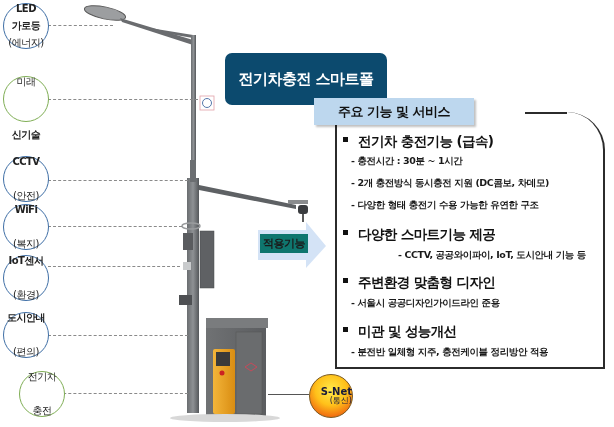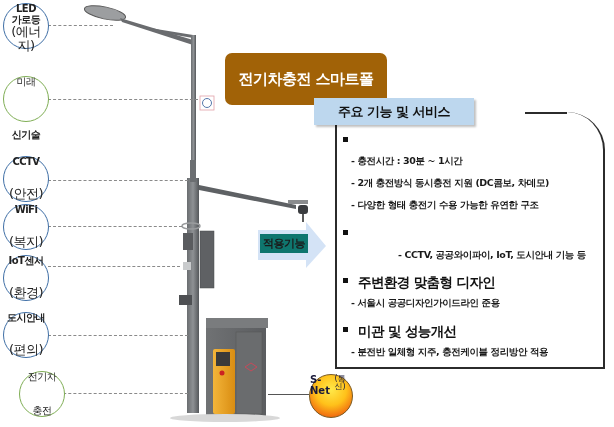--- a/index.html
+++ b/index.html
@@ -7,29 +7,29 @@
   body { position: relative; font-family: "DejaVu Sans", "Liberation Sans", sans-serif; color: #111; }
 
   .circle {
     position: absolute; width: 46px; height: 46px; border-radius: 50%;
     background: #fff; border: 1.5px solid #3f6fa6;
     display: flex; flex-direction: column; align-items: center; justify-content: space-between;
     text-align: center; line-height: 1.05; font-weight: bold; color: #222;
   }
   .circle.green { border-color: #7fae55; }
   .circle .l1 { font-size: 10px; letter-spacing: -0.5px; }
-  .circle .l2 { font-size: 13px; font-weight: normal; letter-spacing: -0.5px; }
+  .circle .l2 { font-size: 10px; font-weight: normal; letter-spacing: -0.5px; }
 
   .dash { position: absolute; height: 0; border-top: 1px dashed #8a8a8a; }
 
   .pole-svg { position: absolute; left: 0; top: 0; }
 
   .title-box {
     position: absolute; left: 225px; top: 53px; width: 162px; height: 52px;
-    background: #a16207; border-radius: 7px; color: #fff;
+    background: #0c4a6e; border-radius: 7px; color: #fff;
     font-weight: bold; font-size: 15px; display: flex; align-items: center; justify-content: center;
     letter-spacing: -0.5px;
   }
 
   .panel {
     position: absolute; left: 335px; top: 112px; width: 270px; height: 257px;
     border: 2px solid #2b2b2b; border-left-width: 2px; border-radius: 0 38px 0 0;
     border-top: none;
   }
   .panel-topline {
@@ -48,21 +48,21 @@
   .feat-sub { position: absolute; left: 351px; font-size: 9.5px; font-weight: bold; letter-spacing: -0.4px; white-space: nowrap; color: #1a1a1a; }
   .arrow-label {
     position: absolute; left: 260px; top: 234px; font-size: 11px; font-weight: bold;
     color: #1a1a1a; letter-spacing: -0.5px; background: #0f766e; padding: 2px 3px;
   }
 
   .snet {
     position: absolute; left: 309px; top: 374px; width: 44px; height: 44px; border-radius: 50%;
     background: radial-gradient(circle at 50% 35%, #ffe94a 0%, #ffc11a 45%, #f06a10 80%, #d9420a 100%);
     border: 1.5px solid #7a5a20;
-    display: flex; flex-direction: row; align-items: flex-start; justify-content: center;
+    display: flex; flex-direction: column; align-items: flex-end; justify-content: center;
     font-weight: bold; line-height: 1.05;
   }
   .snet .l1 { font-size: 10px; color: #1a1a3a; }
   .snet .l2 { font-size: 8px; color: #1a1a3a; font-weight: normal; }
   .snet-line { position: absolute; left: 268px; top: 394px; width: 41px; border-top: 1px solid #555; }
 </style>
 </head>
 <body>
 
 <svg class="pole-svg" width="614" height="427" viewBox="0 0 614 427">
@@ -161,28 +161,28 @@
   <span class="l1" style="font-weight:normal">충전</span>
 </div>
 
 <div class="title-box">전기차충전 스마트폴</div>
 
 <div class="panel"></div>
 <div class="panel-topline"></div>
 <div class="panel-head">주요 기능 및 서비스</div>
 
 <div class="feat" style="top:131px;">
-  <span class="bullet"></span>
+  <span class="bullet"></span><span class="feat-title">전기차 충전기능 (급속)</span>
 </div>
 <div class="feat-sub" style="top:155px;text-align:right;">- 충전시간 : 30분 ~ 1시간</div>
 <div class="feat-sub" style="top:177px;">- 2개 충전방식 동시충전 지원 (DC콤보, 차데모)</div>
 <div class="feat-sub" style="top:199px;">- 다양한 형태 충전기 수용 가능한 유연한 구조</div>
 
 <div class="feat" style="top:224px;">
-  <span class="bullet"></span>
+  <span class="bullet"></span><span class="feat-title">다양한 스마트기능 제공</span>
 </div>
 <div class="feat-sub" style="top:249px;margin-left:47px;">-  CCTV, 공공와이파이, IoT, 도시안내 기능 등</div>
 
 <div class="feat" style="top:272px;">
   <span class="bullet"></span><span class="feat-title">주변환경 맞춤형 디자인</span>
 </div>
 <div class="feat-sub" style="top:297px;">- 서울시 공공디자인가이드라인 준용</div>
 
 <div class="feat" style="top:321px;">
   <span class="bullet"></span><span class="feat-title">미관 및 성능개선</span>

